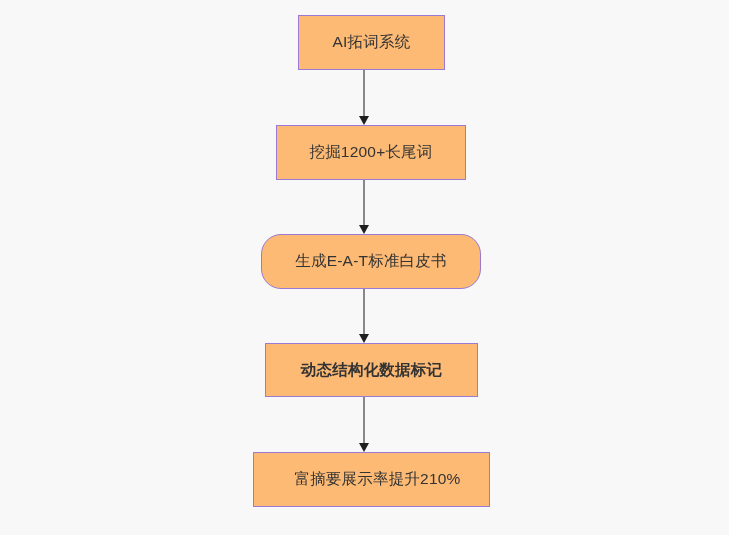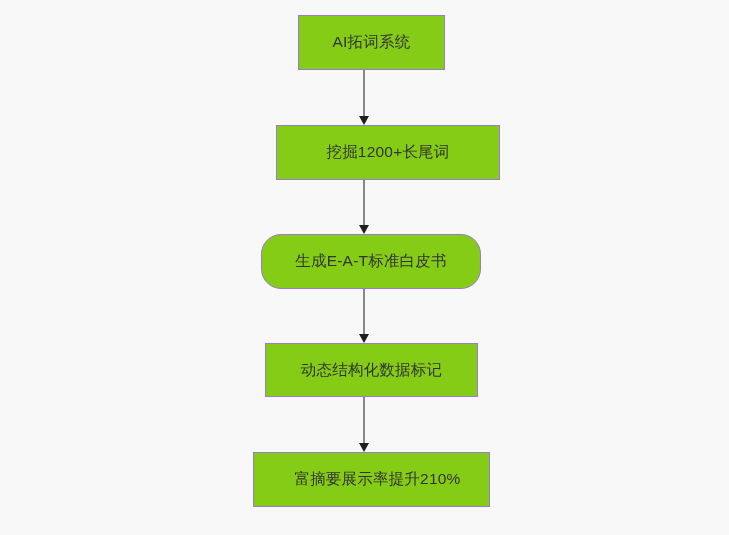--- a/index.html
+++ b/index.html
@@ -14,21 +14,21 @@
     overflow: hidden;
   }
   #flow-canvas {
     position: relative;
     width: 729px;
     height: 535px;
   }
   .node {
     position: absolute;
     box-sizing: border-box;
-    background: #84cc16;
+    background: #fdba74;
     border: 1.6px solid #9a7ad4;
     display: flex;
     align-items: center;
     justify-content: center;
     color: #333333;
     font-size: 15.5px;
     line-height: 1.2;
     letter-spacing: 0.2px;
     white-space: nowrap;
     user-select: none;
@@ -64,39 +64,39 @@
 
   <div class="node" id="node-1" style="left: 298px; top: 15px; width: 147px; height: 55px;">
     <span class="node-label">AI拓词系统</span>
   </div>
 
   <div class="connector" id="edge-1" style="left: 357px; top: 70px; height: 55px;">
     <div class="shaft"></div>
     <div class="head"></div>
   </div>
 
-  <div class="node" id="node-2" style="left: 276px; top: 125px; width: 224px; height: 55px;">
+  <div class="node" id="node-2" style="left: 276px; top: 125px; width: 190px; height: 55px;">
     <span class="node-label">挖掘1200+长尾词</span>
   </div>
 
   <div class="connector" id="edge-2" style="left: 357px; top: 180px; height: 54px;">
     <div class="shaft"></div>
     <div class="head"></div>
   </div>
 
   <div class="node" id="node-3" style="left: 261px; top: 234px; width: 220px; height: 55px; border-radius: 20px;">
     <span class="node-label">生成E-A-T标准白皮书</span>
   </div>
 
   <div class="connector" id="edge-3" style="left: 357px; top: 289px; height: 54px;">
     <div class="shaft"></div>
     <div class="head"></div>
   </div>
 
-  <div class="node" id="node-4" style="left: 265px; top: 343px; width: 213px; height: 54px;">
+  <div class="node" id="node-4" style="left: 265px; top: 343px; width: 213px; height: 54px; font-weight: bold;">
     <span class="node-label">动态结构化数据标记</span>
   </div>
 
   <div class="connector" id="edge-4" style="left: 357px; top: 397px; height: 55px;">
     <div class="shaft"></div>
     <div class="head"></div>
   </div>
 
   <div class="node" id="node-5" style="left: 253px; top: 452px; width: 237px; height: 55px; padding-left: 12px;">
     <span class="node-label">富摘要展示率提升210%</span>

